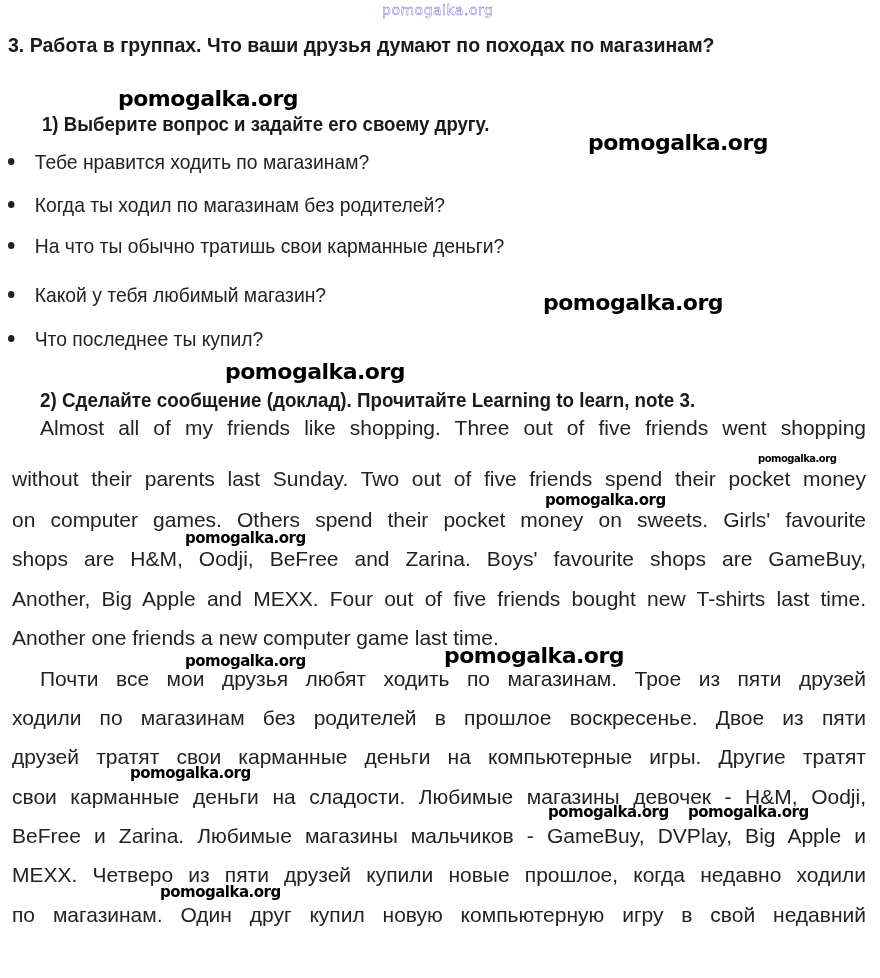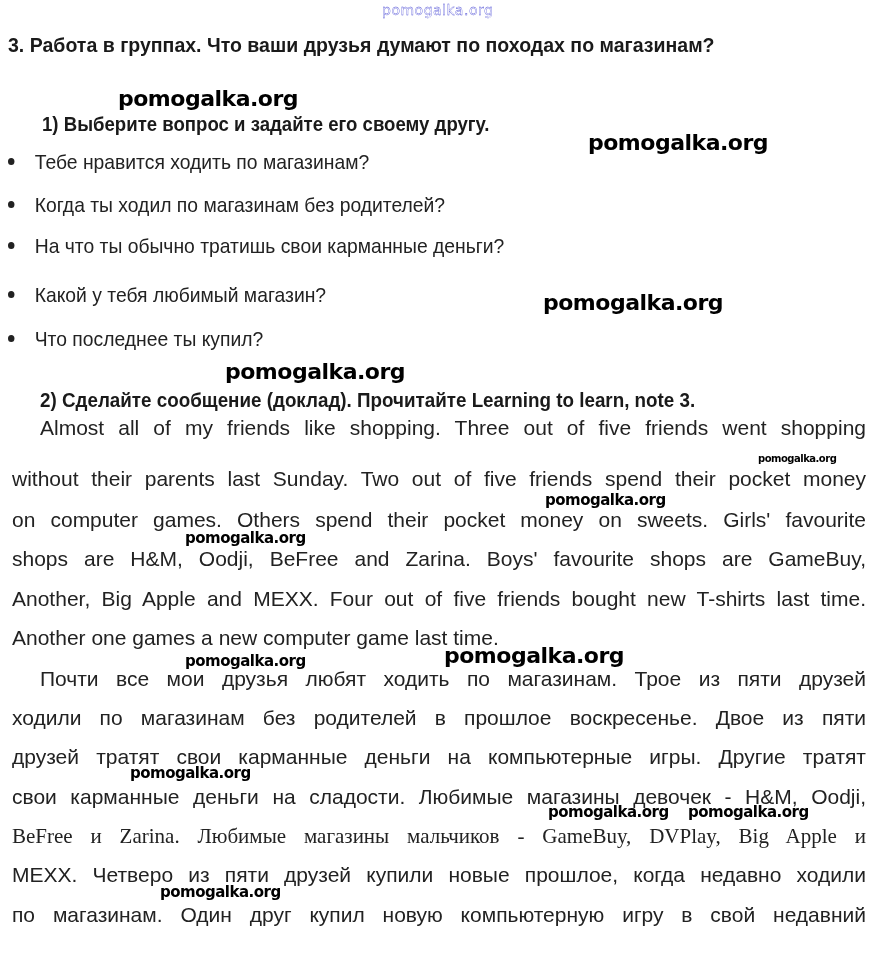--- a/index.html
+++ b/index.html
@@ -48,22 +48,22 @@
 <div class="abs bullet" style="top:283px;"><span class="dot"></span><span>Какой у тебя любимый магазин?</span></div>
 <div class="abs bullet" style="top:327px;"><span class="dot"></span><span>Что последнее ты купил?</span></div>
 
 <div class="abs sub2">2) Сделайте сообщение (доклад). Прочитайте Learning to learn, note 3.</div>
 
 <div class="abs line indent" style="top:416px;">Almost all of my friends like shopping. Three out of five friends went shopping</div>
 <div class="abs line" style="top:467px;">without their parents last Sunday. Two out of five friends spend their pocket money</div>
 <div class="abs line" style="top:508px;">on computer games. Others spend their pocket money on sweets. Girls' favourite</div>
 <div class="abs line" style="top:547px;">shops are H&amp;M, Oodji, BeFree and Zarina. Boys' favourite shops are GameBuy,</div>
 <div class="abs line" style="top:587px;">Another, Big Apple and MEXX. Four out of five friends bought new T-shirts last time.</div>
-<div class="abs line last" style="top:626px;">Another one games a new computer game last time.</div>
+<div class="abs line last" style="top:626px;">Another one friends a new computer game last time.</div>
 
 <div class="abs line indent" style="top:667px;">Почти все мои друзья любят ходить по магазинам. Трое из пяти друзей</div>
 <div class="abs line" style="top:706px;">ходили по магазинам без родителей в прошлое воскресенье. Двое из пяти</div>
 <div class="abs line" style="top:745px;">друзей тратят свои карманные деньги на компьютерные игры. Другие тратят</div>
 <div class="abs line" style="top:785px;">свои карманные деньги на сладости. Любимые магазины девочек - H&amp;M, Oodji,</div>
-<div class="abs line" style="top:824px;font-family:Liberation Serif, serif;">BeFree и Zarina. Любимые магазины мальчиков - GameBuy, DVPlay, Big Apple и</div>
+<div class="abs line" style="top:824px;">BeFree и Zarina. Любимые магазины мальчиков - GameBuy, DVPlay, Big Apple и</div>
 <div class="abs line" style="top:863px;">MEXX. Четверо из пяти друзей купили новые прошлое, когда недавно ходили</div>
 <div class="abs line" style="top:903px;">по магазинам. Один друг купил новую компьютерную игру в свой недавний</div>
 <div class="abs line last" style="top:942px;margin-top:44px;">поход по магазинам.</div>
 
 </body></html>

